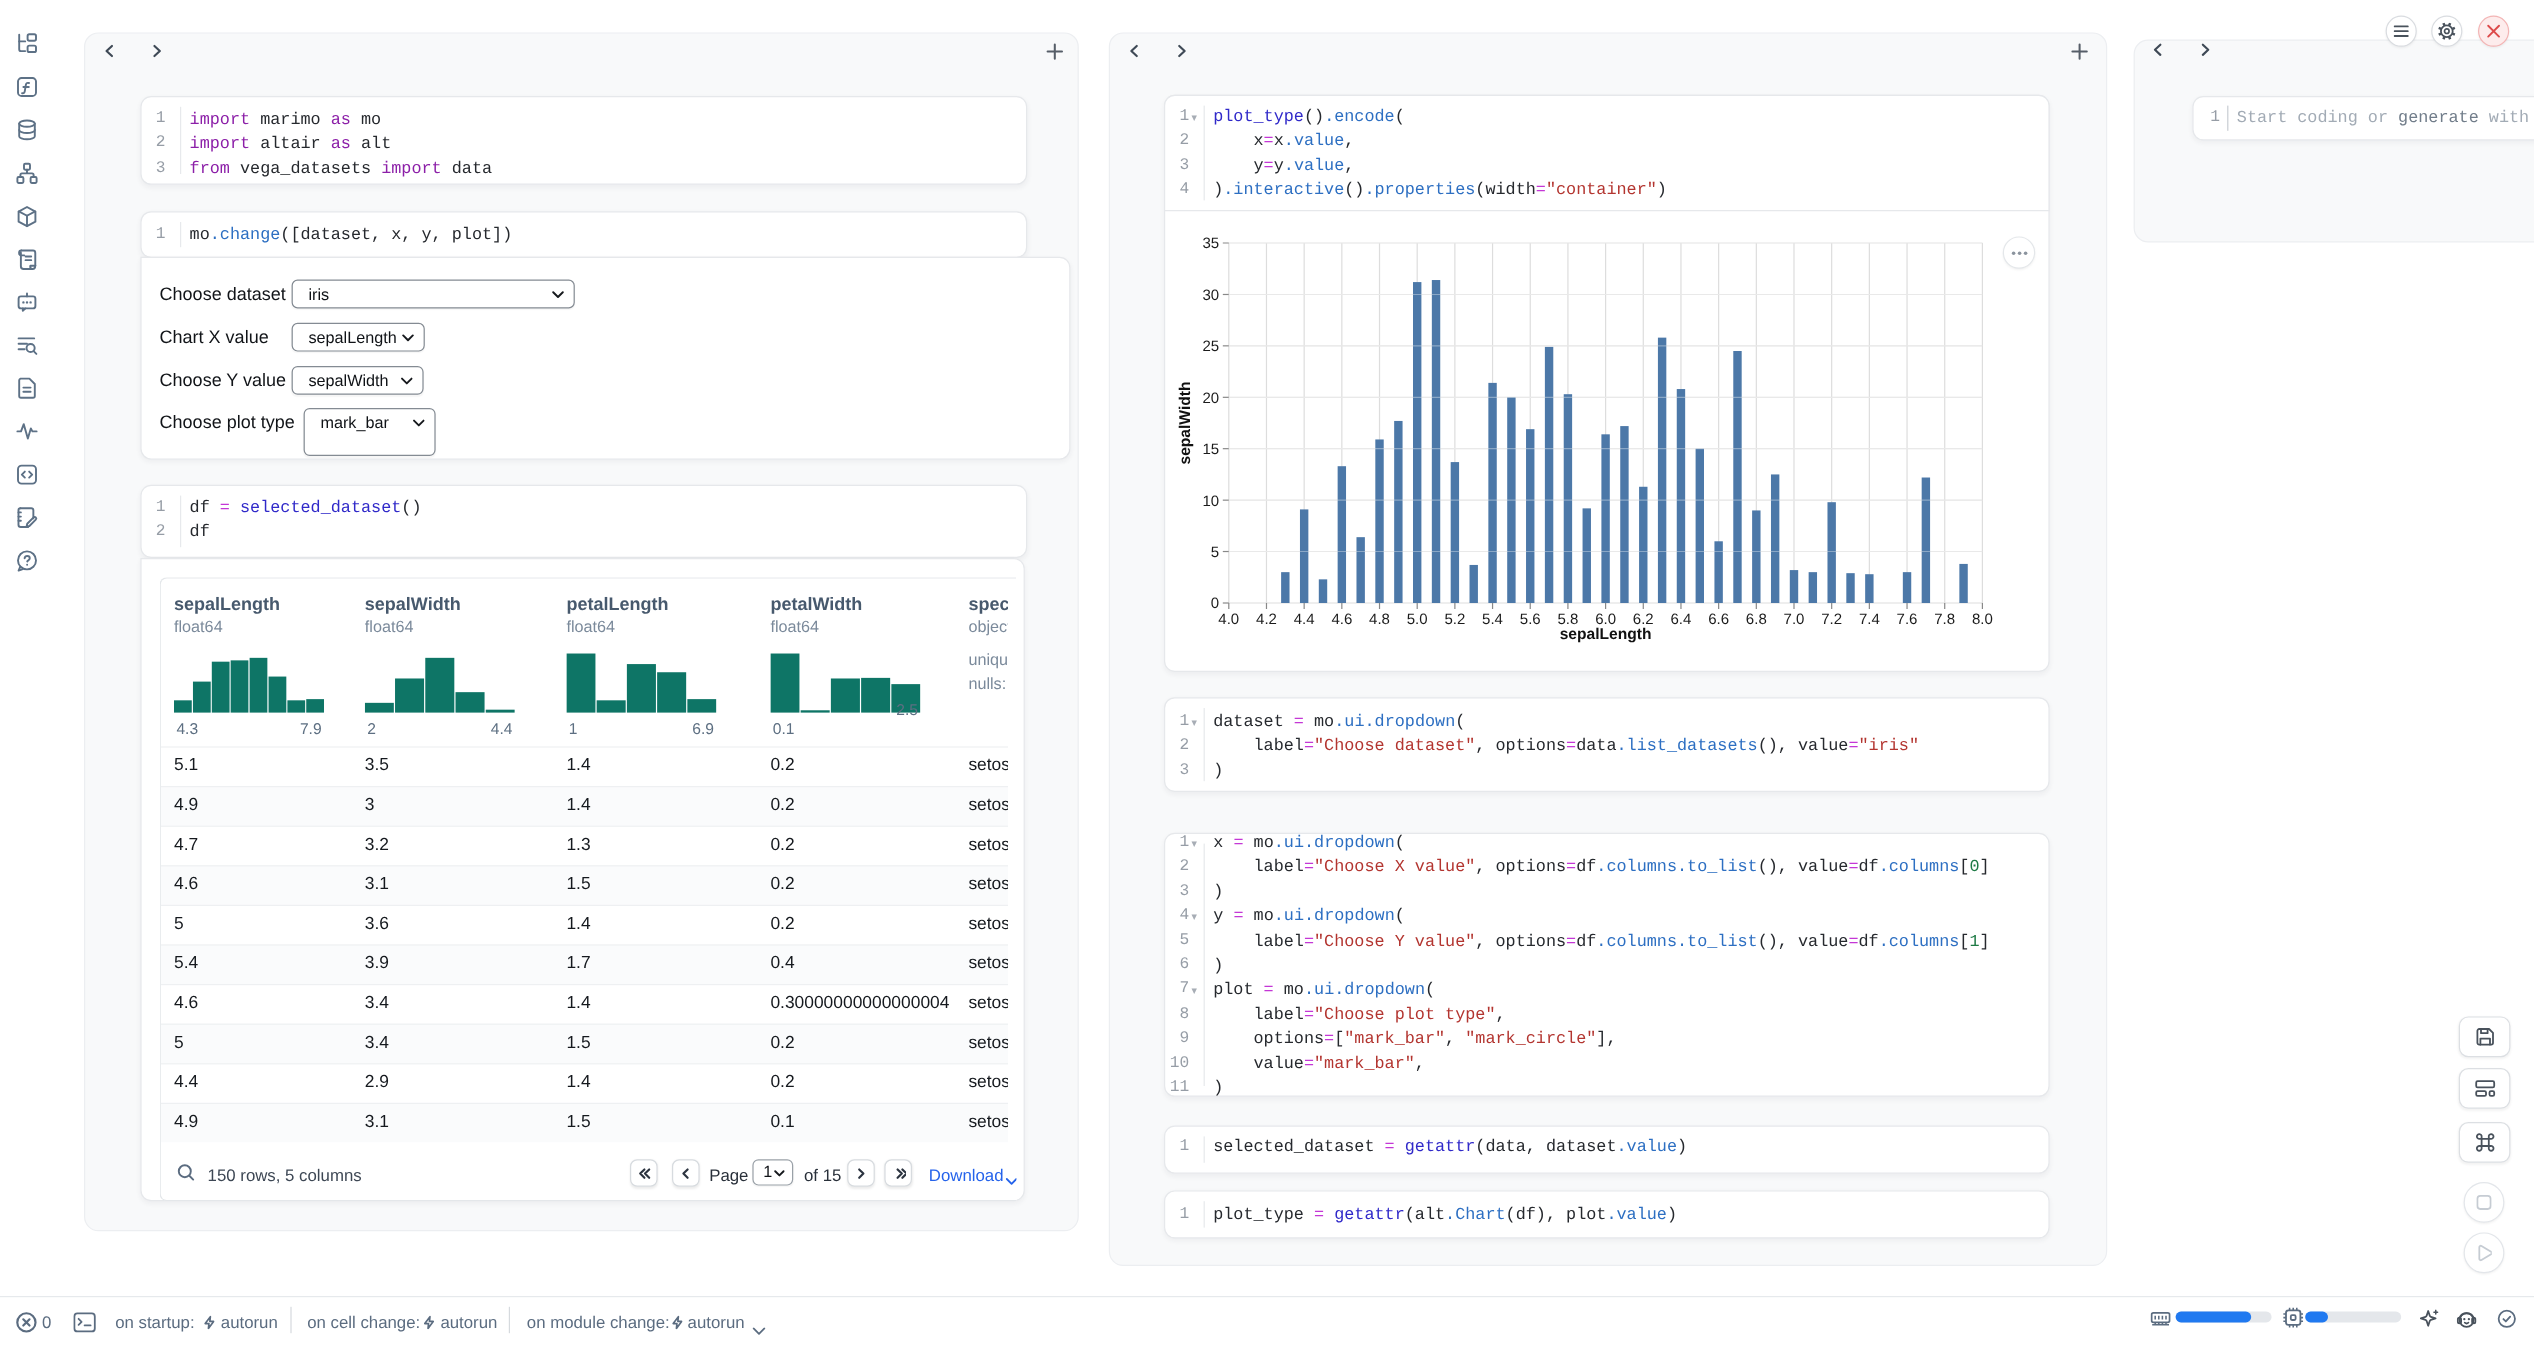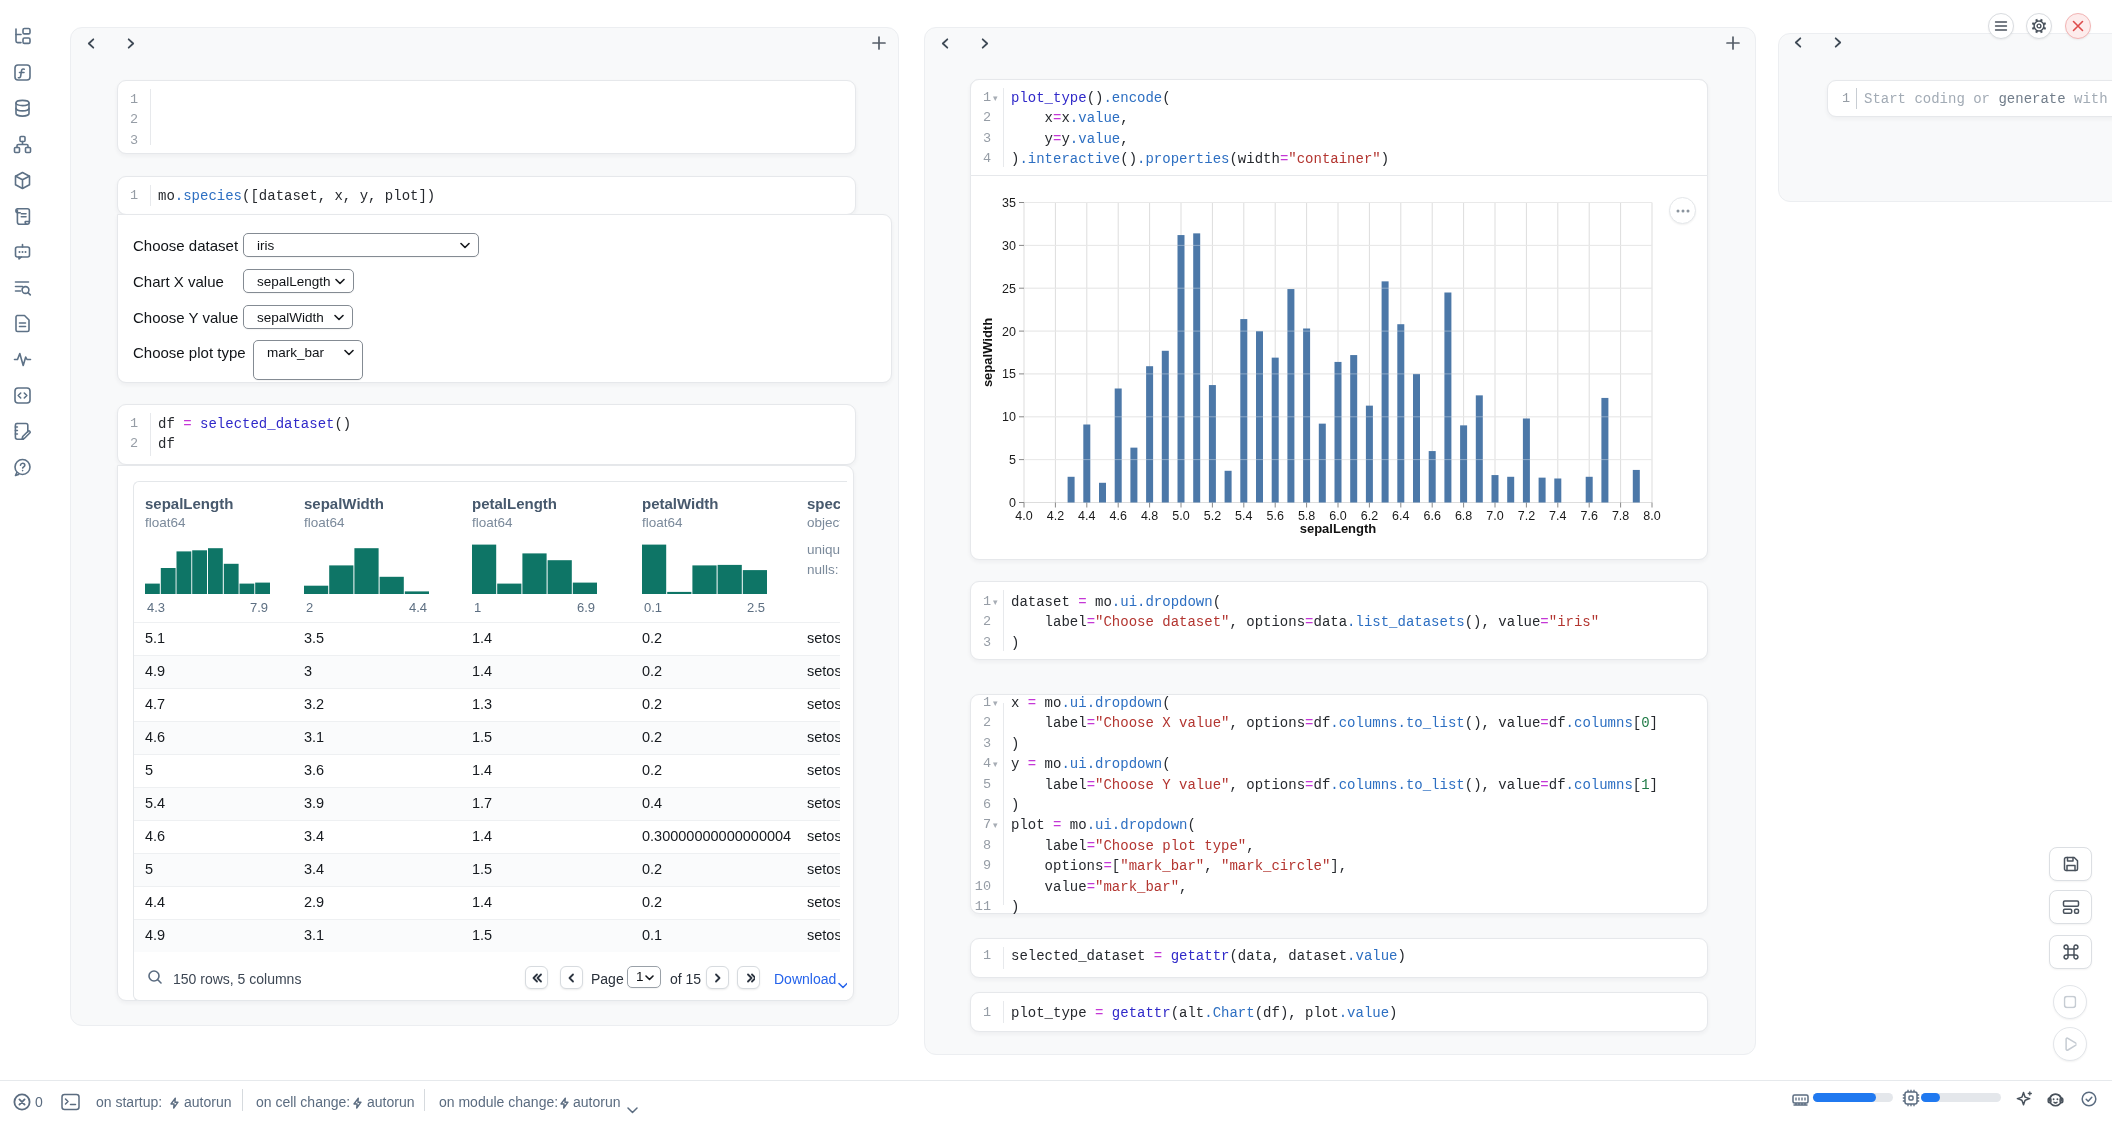--- a/index.html
+++ b/index.html
@@ -103,25 +103,26 @@
     </svg></div>
 <div class="abs" style="left:124px;top:36px"><svg width="13" height="13" viewBox="0 0 13 13" fill="none" style="">
       <path d="M4.7 2.3l4.5 4.2-4.5 4.2" stroke="#3f4a56" stroke-width="1.8" stroke-linecap="round" stroke-linejoin="round"></path>
     </svg></div>
 <div class="abs" style="left:871px;top:35px"><svg width="16" height="16" viewBox="0 0 16 16" fill="none" style="">
       <path d="M8 2v12M2 8h12" stroke="#565e68" stroke-width="1.7" stroke-linecap="round"></path>
     </svg></div>
 <div class="cell" style="left:117px;top:80px;width:739px;height:74px;">
     <div class="gut" style="left:0px;top:9px;width:20px">1<br>2<br>3</div>
     <div class="gdiv" style="left:32px;top:8px;bottom:8px"></div>
+    <div class="code abs" style="left:40px;top:9px;font-size:14px"><span class="k">import</span> marimo <span class="k">as</span> mo<br><span class="k">import</span> altair <span class="k">as</span> alt<br><span class="k">from</span> vega_datasets <span class="k">import</span> data</div>
   </div>
 <div class="cell" style="left:117px;top:176px;width:739px;height:39px;">
     <div class="gut" style="left:0px;top:9px;width:20px">1</div>
     <div class="gdiv" style="left:32px;top:8px;bottom:8px"></div>
-    <div class="code abs" style="left:40px;top:9px;font-size:14px">mo<span class="p">.species</span>([dataset, x, y, plot])</div>
+    <div class="code abs" style="left:40px;top:9px;font-size:14px">mo<span class="p">.change</span>([dataset, x, y, plot])</div>
   </div>
 <div class="cell" style="left:117px;top:214px;width:775px;height:169px;border-top-left-radius:0">
     <div class="lbl" style="left:15px;top:22px">Choose dataset</div>
     <div class="sel" style="left:125px;top:18px;width:236px;height:24px">iris<svg width="10" height="7" viewBox="0 0 10 7" fill="none" style="position:absolute;right:8px;top:8px">
         <path d="M1 1.5l4 4 4-4" stroke="#16191d" stroke-width="1.6" stroke-linecap="round" stroke-linejoin="round"></path>
       </svg></div>
     <div class="lbl" style="left:15px;top:58px">Chart X value</div>
     <div class="sel" style="left:125px;top:54px;width:111px;height:24px">sepalLength<svg width="10" height="7" viewBox="0 0 10 7" fill="none" style="position:absolute;right:8px;top:8px">
         <path d="M1 1.5l4 4 4-4" stroke="#16191d" stroke-width="1.6" stroke-linecap="round" stroke-linejoin="round"></path>
       </svg></div>
@@ -185,21 +186,21 @@
         <div class="axl" style="left:340px;top:118px">1</div>
         <div class="axl" style="left:338px;top:118px;width:123px;text-align:right">6.9</div>
         <div class="abs" style="left:508px;top:60px"><svg width="125" height="52" viewBox="0 0 125 52" fill="none" style="">
             <rect x="0.0" y="2.6" width="24.2" height="49.4" fill="#0e7566"></rect>
             <rect x="25.2" y="49.9" width="24.2" height="2.1" fill="#0e7566"></rect>
             <rect x="50.4" y="23.4" width="24.2" height="28.6" fill="#0e7566"></rect>
             <rect x="75.6" y="22.9" width="24.2" height="29.1" fill="#0e7566"></rect>
             <rect x="100.8" y="28.1" width="24.2" height="23.9" fill="#0e7566"></rect>
           </svg></div>
         <div class="axl" style="left:510px;top:118px">0.1</div>
-        <div class="axl" style="left:508px;top:118px;width:123px;text-align:right">2.5</div>
+        <div class="axl" style="left:508px;top:102px;width:123px;text-align:right">2.5</div>
         <div class="rowsep" style="top:140px"></div>
         <div class="tv" style="left:11px;top:148px">5.1</div>
         <div class="tv" style="left:170px;top:148px">3.5</div>
         <div class="tv" style="left:338px;top:148px">1.4</div>
         <div class="tv" style="left:508px;top:148px">0.2</div>
         <div class="tv" style="left:673px;top:148px">setosa</div>
         <div class="abs" style="left:0;top:173px;width:706px;height:33px;background:#fafbfc"></div>
         <div class="rowsep" style="top:173px"></div>
         <div class="tv" style="left:11px;top:181px">4.9</div>
         <div class="tv" style="left:170px;top:181px">3</div>

